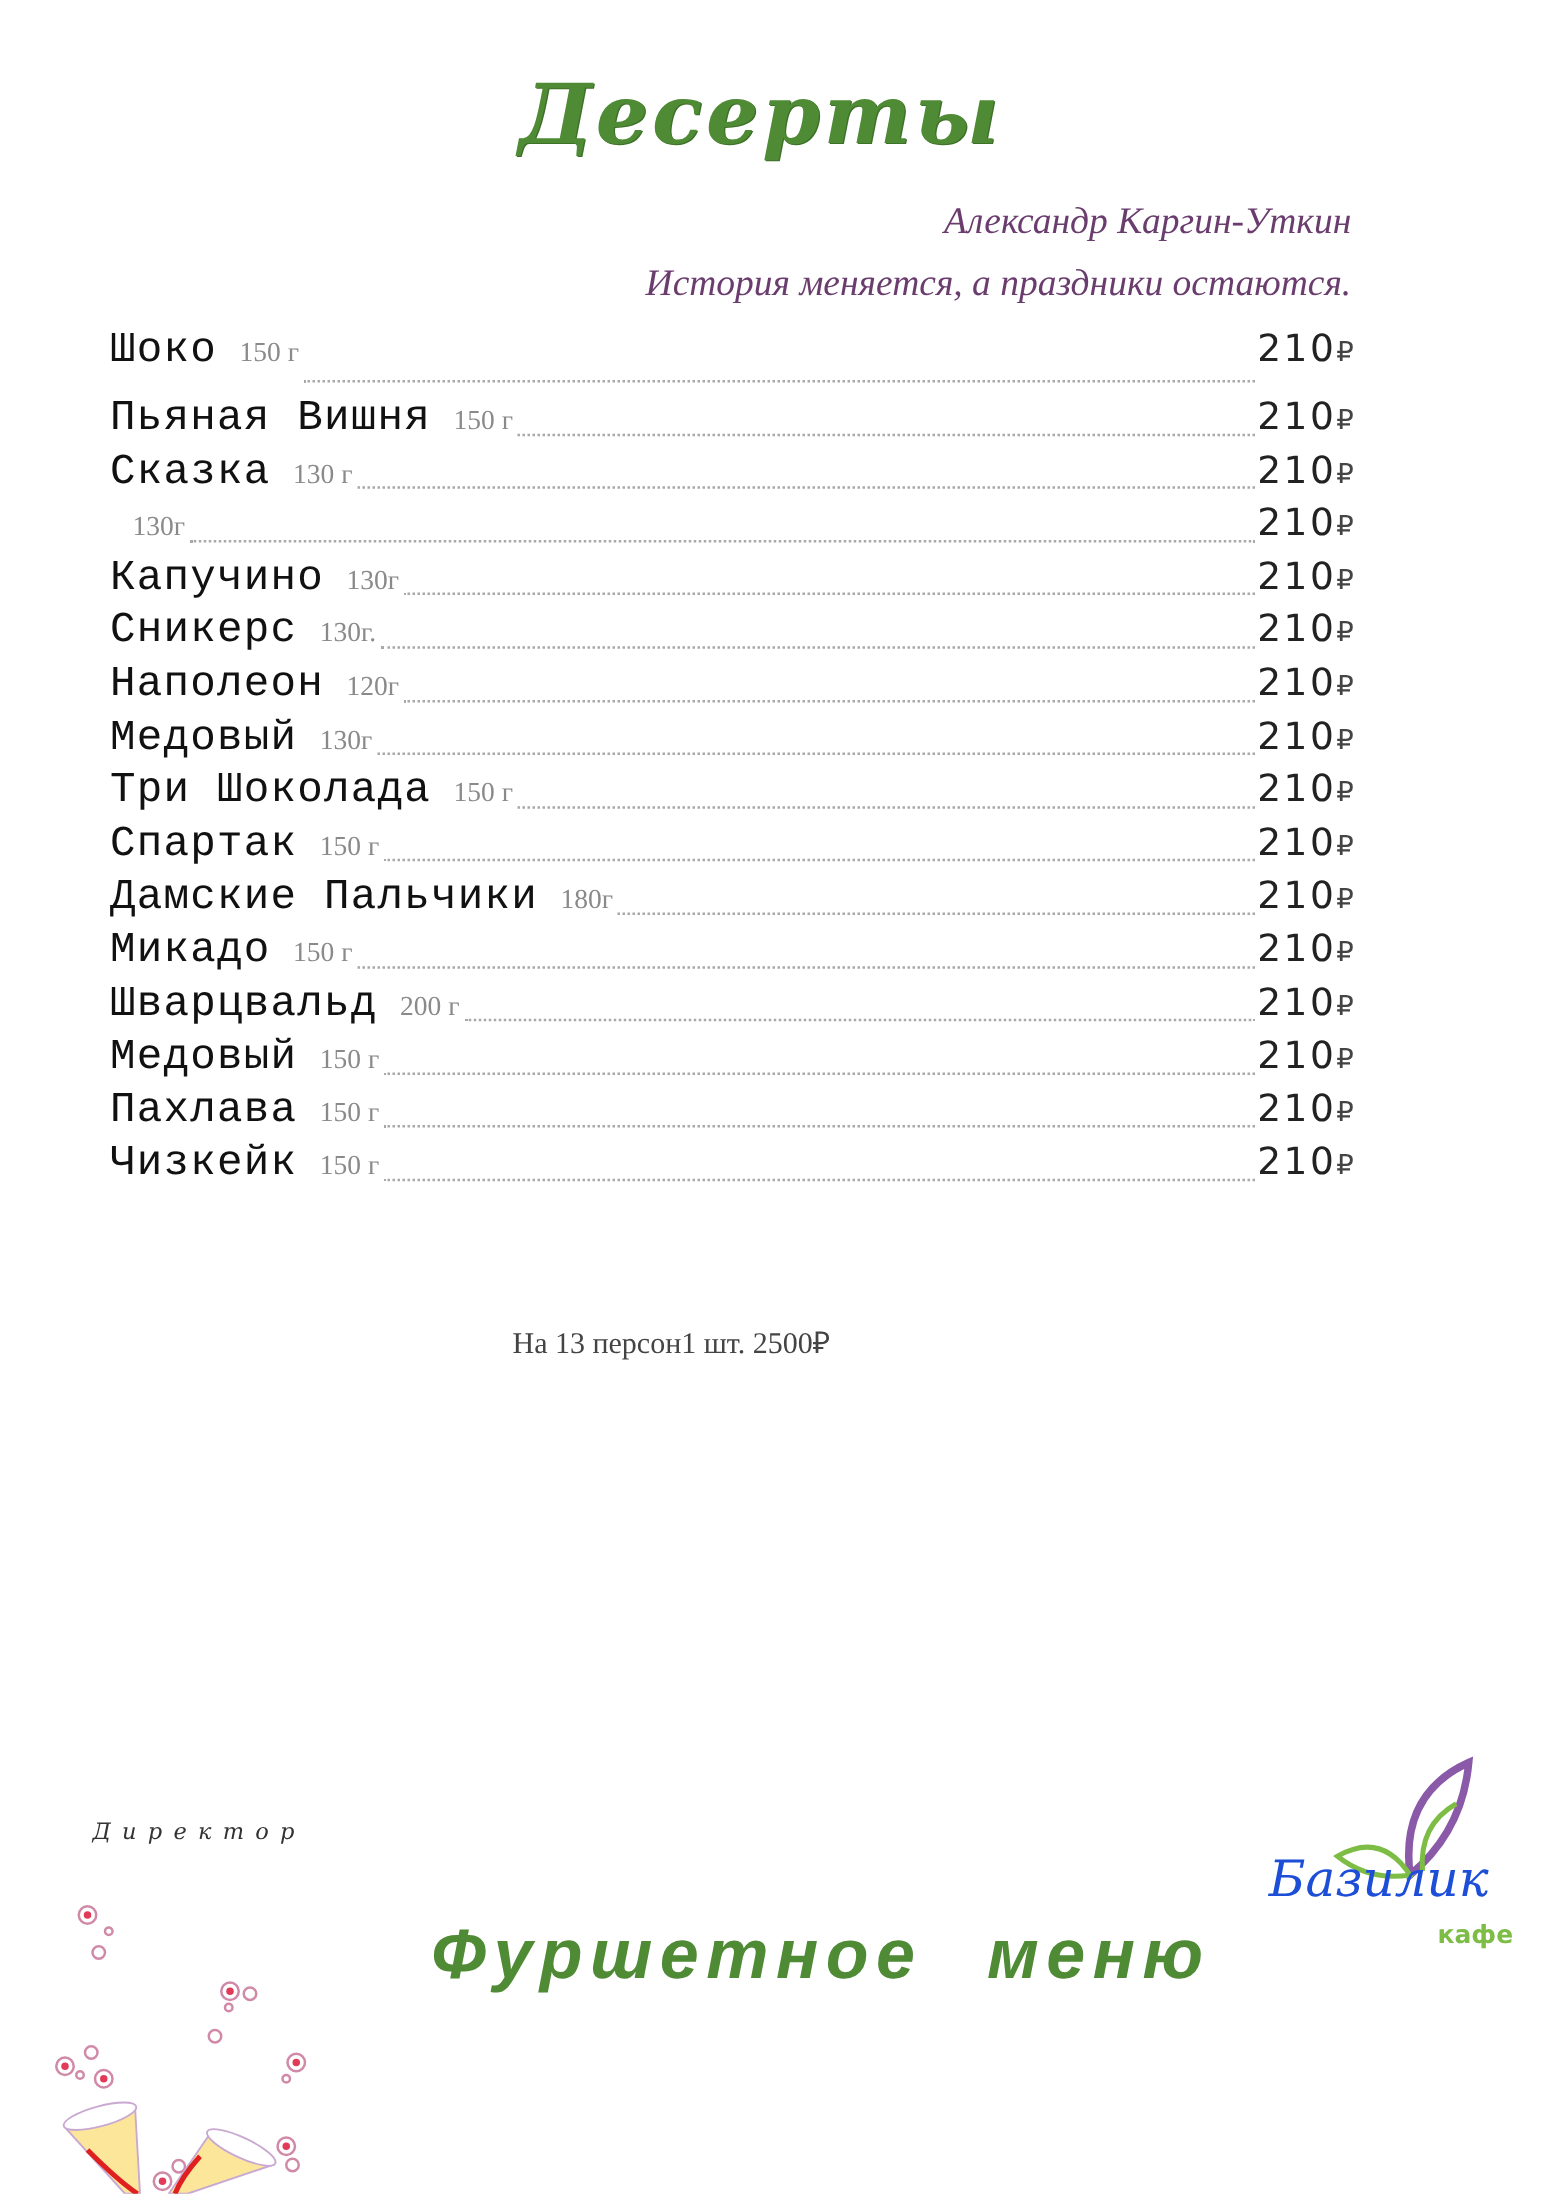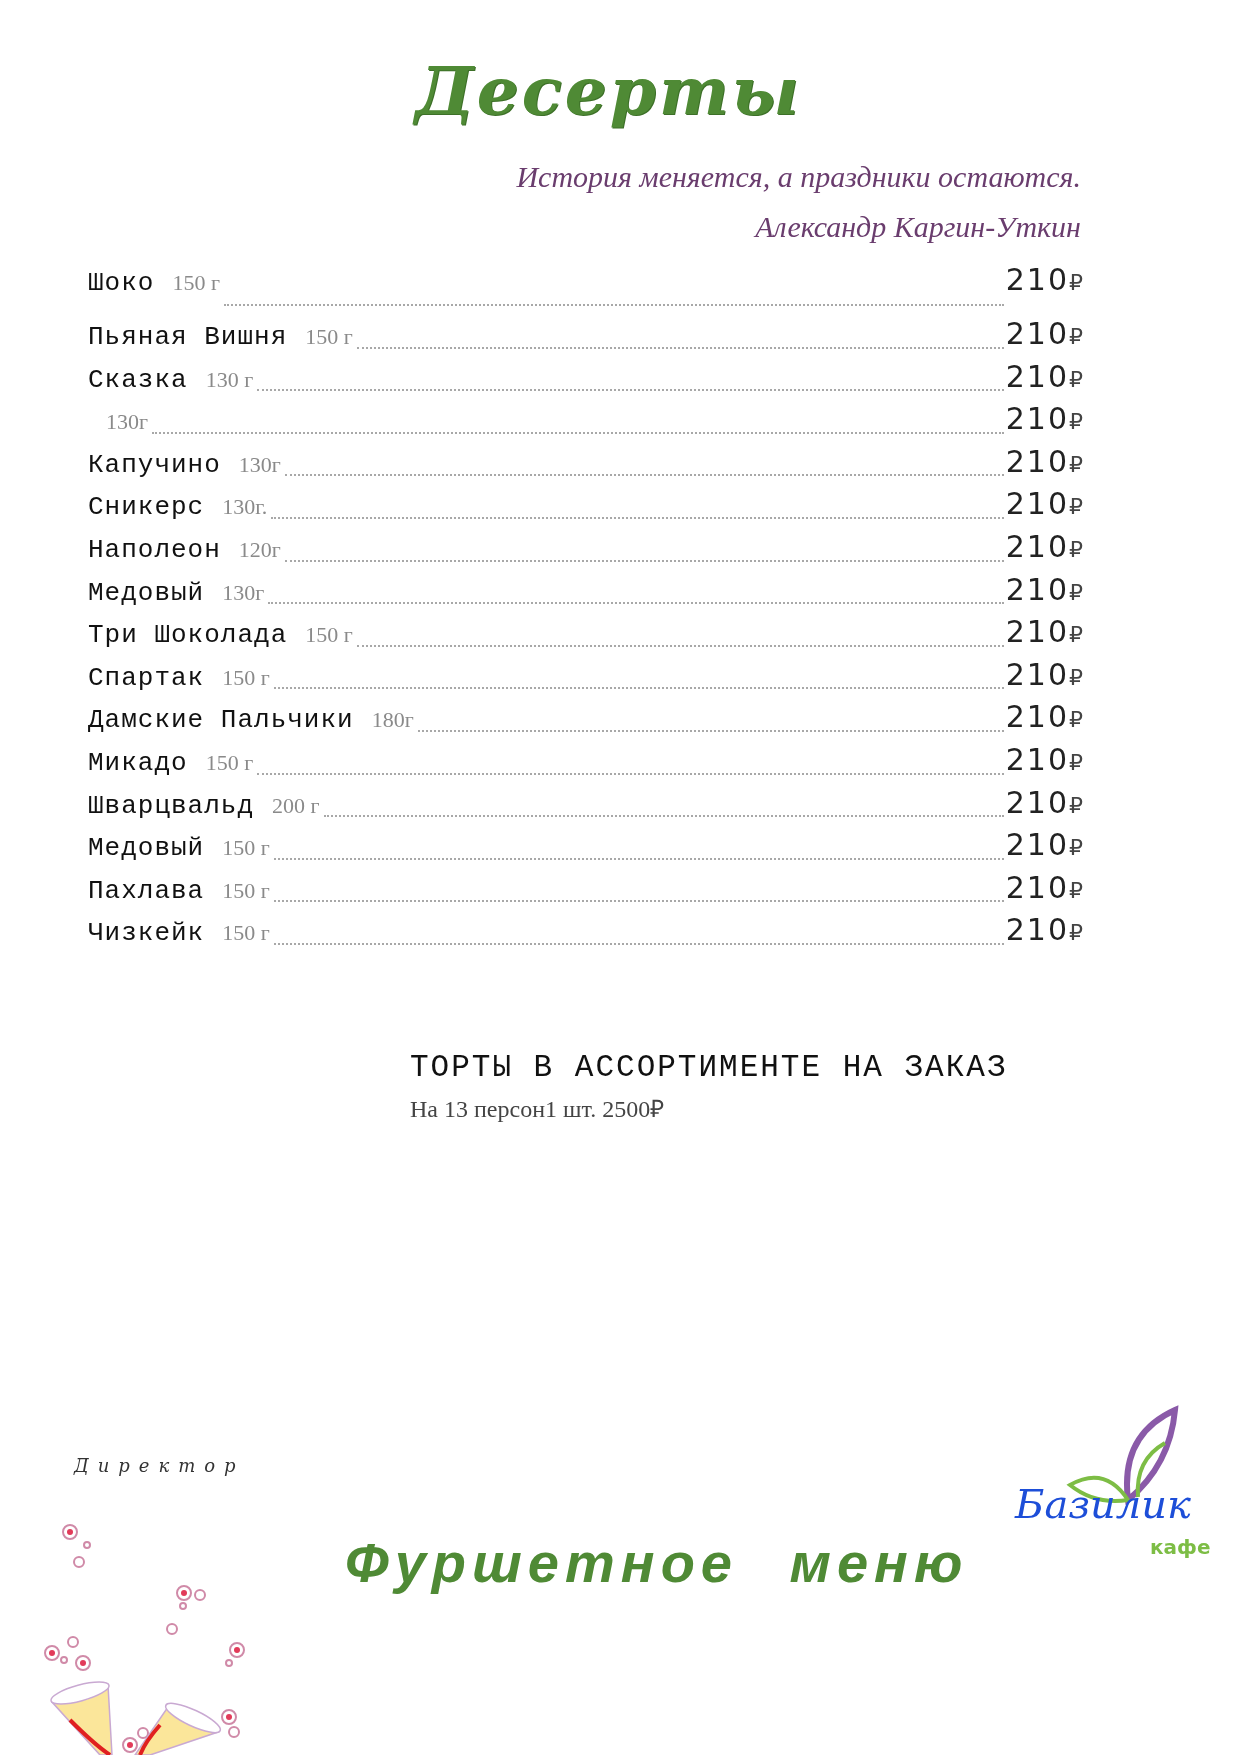--- a/index.html
+++ b/index.html
@@ -17,21 +17,21 @@
     font-size: 30px; color: #6a3d6e; line-height: 50px;
   }
 
   .menu { position: absolute; left: 88px; top: 262px; width: 995px; }
   .row {
     display: flex; align-items: baseline; height: 42.6px;
     white-space: nowrap;
   }
   .row.first { height: 54px; }
   .dish {
-    font-family: "Liberation Mono", monospace; font-size: 26px; color: #111;
+    font-family: "Liberation Mono", monospace; font-size: 34px; color: #111;
     letter-spacing: 1px;
   }
   .weight {
     font-family: "Liberation Serif", serif; font-size: 22px; color: #8a8a8a;
     margin-left: 18px;
   }
   .leader {
     flex: 1; margin: 0 2px 0 4px; height: 6px;
     border-bottom: 2px dotted #a8a8a8; align-self: flex-end; margin-bottom: 10px;
   }
@@ -70,22 +70,22 @@
     position: absolute; left: 345px; top: 1530px;
     font-family: Liberation Sans, sans-serif; font-style: italic; font-weight: bold;
     font-size: 56px; color: #4f8a35; letter-spacing: 6px; word-spacing: 30px;
   }
 </style>
 </head>
 <body>
 
 <div class="title">Десерты</div>
 <div class="quote">
+  <div>Александр Каргин-Уткин</div>
   <div>История меняется, а праздники остаются.</div>
-  <div>Александр Каргин-Уткин</div>
 </div>
 
 <div class="menu" id="menu">
     <div class="row first">
       <span class="dish">Шоко</span>
       <span class="weight">150 г</span>
       <span class="leader"></span>
       <span class="price"><span>210</span><span class="cur">₽</span></span>
     </div>
     <div class="row">
@@ -173,21 +173,20 @@
     </div>
     <div class="row">
       <span class="dish">Чизкейк</span>
       <span class="weight">150 г</span>
       <span class="leader"></span>
       <span class="price"><span>210</span><span class="cur">₽</span></span>
     </div>
   </div>
 
 <div class="cakes">
-  <div class="cakes-title">ТОРТЫ В АССОРТИМЕНТЕ НА ЗАКАЗ</div>
   <div class="cakes-line">На 13 персон1 шт.  2500₽</div>
 </div>
 
 <div class="director">Директор</div>
 
 <svg class="glasses" viewBox="0 0 260 285">
   <g fill="none" stroke="#d08aa8" stroke-width="2">
     <circle cx="70" cy="62" r="7"></circle>
       <circle cx="87" cy="75" r="3"></circle>
       <circle cx="79" cy="92" r="5"></circle>

